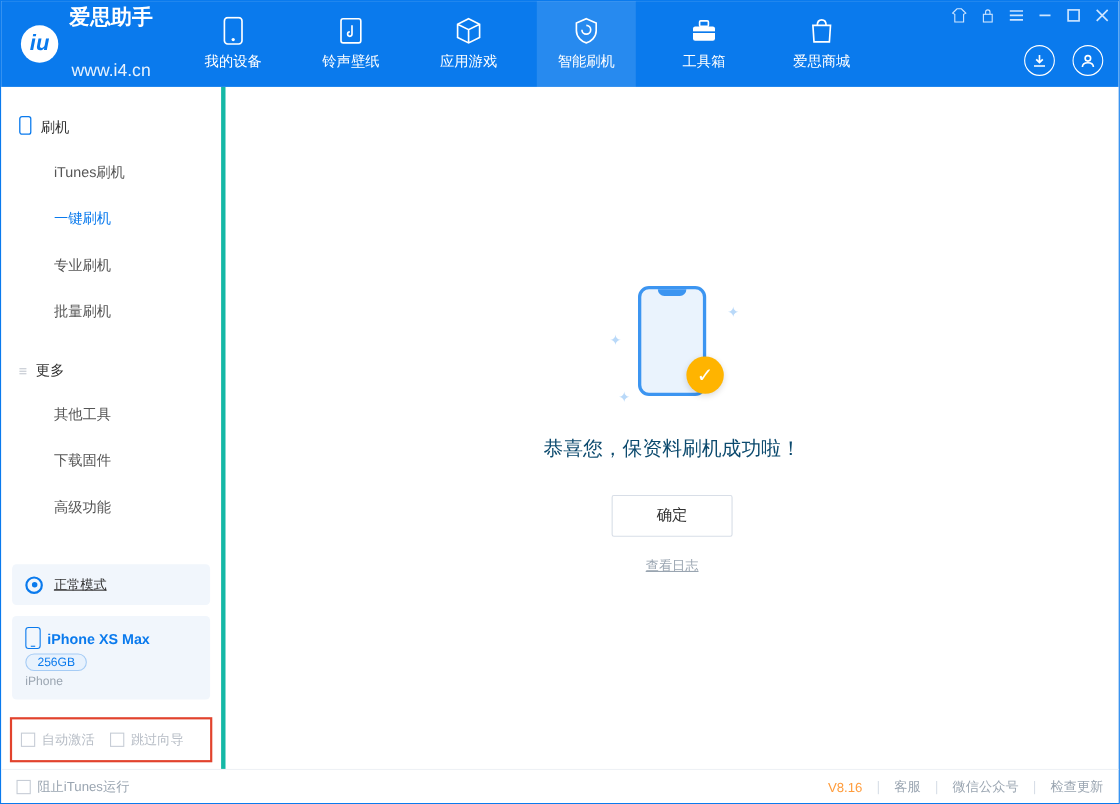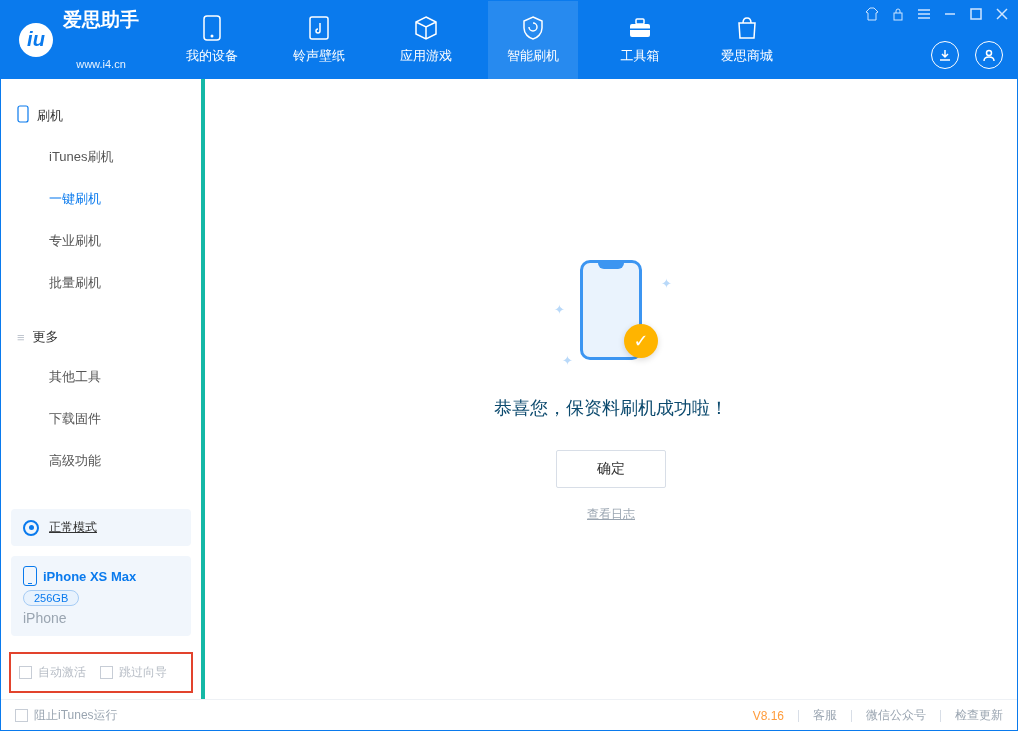--- a/index.html
+++ b/index.html
@@ -4,21 +4,21 @@
 <style>
 * { margin: 0; padding: 0; box-sizing: border-box; font-family: "Microsoft YaHei", Arial, sans-serif; }
 body { background: #fff; width: 1018px; height: 731px; overflow: hidden; border: 1px solid #0a7aed; }
 
 
 .header { background: #0a7aed; height: 78px; display: flex; align-items: center; color: #fff; position: relative; }
 .logo { display: flex; align-items: center; padding: 0 18px; gap: 10px; }
 .logo-icon { width: 34px; height: 34px; background: #fff; border-radius: 50%; display: flex; align-items: center; justify-content: center; color: #0a7aed; font-weight: bold; font-size: 20px; font-style: italic; }
 .logo-text { display: flex; flex-direction: column; line-height: 1.1; align-items: center; }
 .logo-title { font-size: 19px; font-weight: bold; }
-.logo-sub { font-size: 11px; opacity: .9; margin-top: 28px; }
+.logo-sub { font-size: 16px; opacity: .9; margin-top: 28px; }
 
 .nav { display: flex; margin-left: 10px; gap: 17px; }
 .nav-item { display: flex; flex-direction: column; align-items: center; justify-content: center; width: 90px; height: 78px; cursor: pointer; gap: 6px; }
 .nav-item.active { background: rgba(255,255,255,.12); }
 .nav-icon { width: 26px; height: 26px; display: flex; align-items: center; justify-content: center; }
 .nav-label { font-size: 13px; }
 
 .win-ctrls { position: absolute; right: 8px; top: 6px; display: flex; gap: 12px; font-size: 12px; color: #cee5ff; align-items: center; }
 .win-ctrls span { cursor: pointer; display: inline-flex; align-items: center; justify-content: center; width: 14px; height: 14px; }
 
@@ -37,21 +37,21 @@
 
 .mode-card, .device-card { margin: 0 10px 10px; background: #f1f6fc; border-radius: 4px; padding: 10px 12px; display: flex; flex-direction: column; gap: 4px; font-size: 12px; }
 .mode-card { flex-direction: row; align-items: center; gap: 10px; text-decoration: underline; }
 .mode-dot { width: 16px; height: 16px; border-radius: 50%; border: 2px solid #0a7aed; display: flex; align-items: center; justify-content: center; }
 .mode-dot::after { content: ""; width: 5px; height: 5px; border-radius:50%; background:#0a7aed; }
 
 .device-card .dev-name { color: #0a7aed; font-weight: bold; font-size: 13px; display: flex; align-items:center; gap:6px;}
 .dev-icon-wrap { width:14px; height:20px; border:1.5px solid #0a7aed; border-radius:3px; display:inline-block; position:relative;}
 .dev-icon-wrap::after{content:""; position:absolute; bottom:1px; left:50%; transform:translateX(-50%); width:4px; height:1.5px; background:#0a7aed;}
 .badge { display: inline-block; border: 1px solid #a6ccf5; color: #0a7aed; border-radius: 10px; padding: 1px 10px; font-size: 11px; width: fit-content; background:#e8f2fd;}
-.dev-type { color: #9aa5b1; font-size: 14px; }
+.dev-type { color: #9aa5b1; font-size: 11px; }
 
 .highlight-box { border: 2px solid #e2432d; margin: 6px 8px; padding: 10px 8px; display:flex; gap:14px; align-items:center;}
 .chk { display:flex; align-items:center; gap:6px; color:#b7bdc6; font-size:12px;}
 .chk-box { width:13px; height:13px; border:1px solid #c7cdd6; background:#fff;}
 
 
 .main { flex: 1; position: relative; display: flex; flex-direction: column; align-items: center; justify-content: center; }
 
 .phone-illus { position:relative; width:110px; height:110px; margin-bottom: 30px;}
 .phone-body { position:absolute; left:24px; top:4px; width:62px; height:100px; border:3px solid #3c95f1; border-radius:10px; background:#eaf3fd;}

